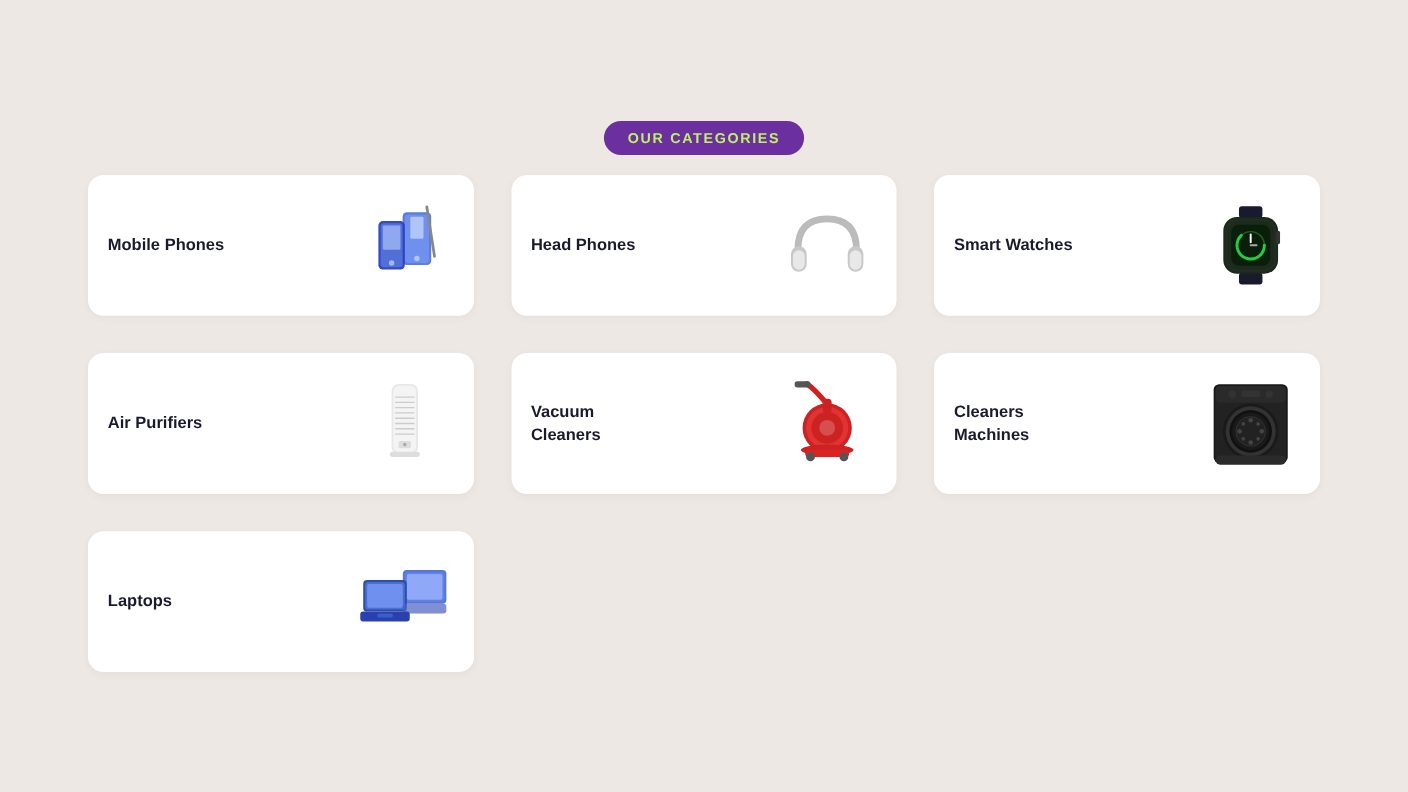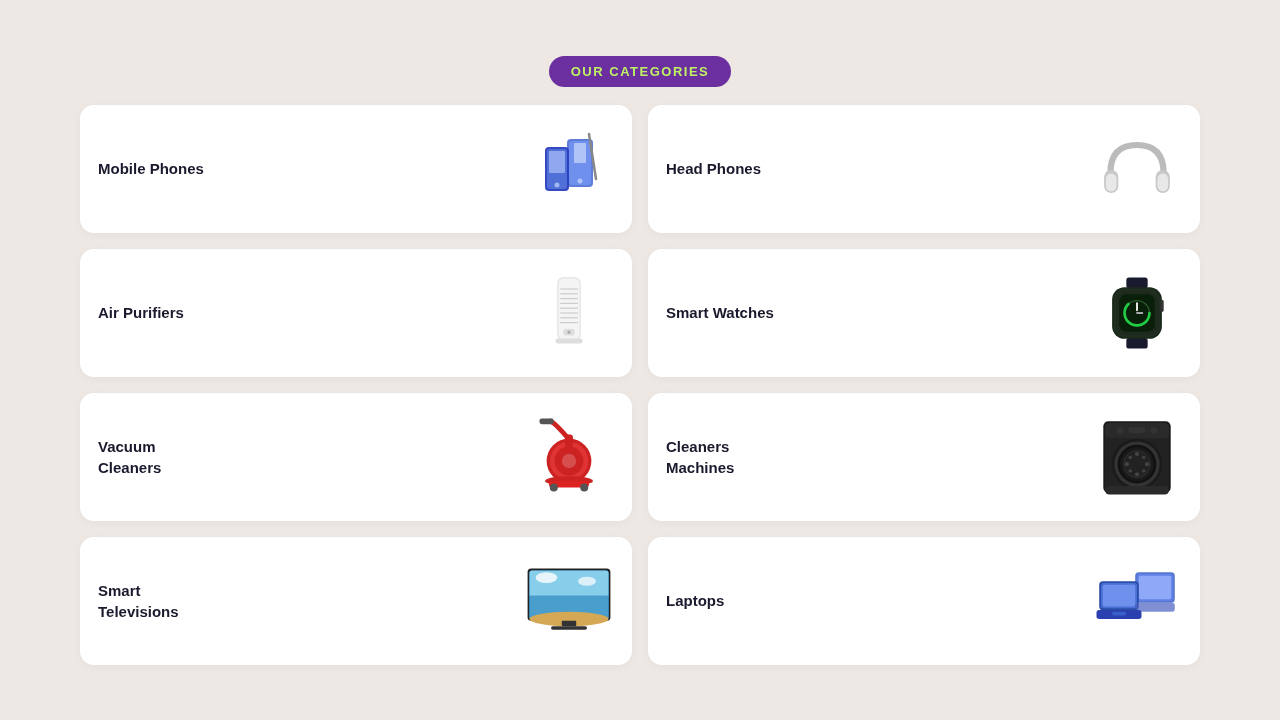--- a/index.html
+++ b/index.html
@@ -41,23 +41,23 @@
     .section-title {
       font-size: 32px;
       font-weight: 800;
       color: #1a1a2e;
       line-height: 1.35;
       margin-bottom: 36px;
     }
 
     .grid {
       display: grid;
-      grid-template-columns: repeat(2, 1fr);
+      grid-template-columns: repeat(3, 1fr);
       grid-template-rows: repeat(2, 1fr);
-      gap: 16px;
+      gap: 34px;
     }
 
     .card {
       background: #fff;
       border-radius: 14px;
       padding: 24px 18px;
       display: flex;
       align-items: center;
       justify-content: space-between;
       cursor: pointer;
@@ -124,20 +124,41 @@
           <svg viewBox="0 0 90 90" xmlns="http://www.w3.org/2000/svg">
         <path d="M15 50 Q15 18 45 18 Q75 18 75 50" stroke="#bbb" stroke-width="7" fill="none" stroke-linecap="round"></path>
         <rect x="8" y="46" width="16" height="26" rx="8" fill="#c8c8c8"></rect>
         <rect x="66" y="46" width="16" height="26" rx="8" fill="#c8c8c8"></rect>
         <rect x="10" y="50" width="12" height="20" rx="6" fill="#e8e8e8"></rect>
         <rect x="68" y="50" width="12" height="20" rx="6" fill="#e8e8e8"></rect>
       </svg>
         </div>
       </div>
       <div class="card">
+        <span class="card-label">Smart Watches</span>
+        <div class="icon-wrap">
+          <svg viewBox="0 0 80 90" xmlns="http://www.w3.org/2000/svg">
+        <rect x="28" y="5" width="24" height="12" rx="3" fill="#1a1a2e"></rect>
+        <rect x="28" y="73" width="24" height="12" rx="3" fill="#1a1a2e"></rect>
+        <rect x="12" y="16" width="56" height="58" rx="14" fill="#1a2a1a"></rect>
+        <rect x="14" y="18" width="52" height="54" rx="13" fill="#222e22"></rect>
+        <rect x="16" y="20" width="48" height="50" rx="12" fill="#1e2a1e"></rect>
+
+        <rect x="20" y="24" width="40" height="42" rx="8" fill="#0a1f0a"></rect>
+
+        <circle cx="40" cy="45" r="14" fill="none" stroke="#2a5a2a" stroke-width="1.5"></circle>
+
+        <circle cx="40" cy="45" r="14" fill="none" stroke="#22cc44" stroke-width="3" stroke-dasharray="55 33" stroke-dashoffset="0" stroke-linecap="round"></circle>
+        <rect x="39" y="33" width="2" height="10" rx="1" fill="#fff"></rect>
+        <rect x="39" y="44" width="8" height="2" rx="1" fill="#aaa"></rect>
+        <rect x="66" y="30" width="4" height="14" rx="2" fill="#333"></rect>
+      </svg>
+        </div>
+      </div>
+      <div class="card">
         <span class="card-label">Air Purifiers</span>
         <div class="icon-wrap">
           <svg viewBox="0 0 70 100" xmlns="http://www.w3.org/2000/svg">
         <rect x="20" y="5" width="30" height="80" rx="8" fill="#e8e8e8"></rect>
         <rect x="22" y="7" width="26" height="76" rx="7" fill="#f4f4f4"></rect>
 
         <line x1="24" y1="20" x2="46" y2="20" stroke="#ccc" stroke-width="1.5"></line>
         <line x1="24" y1="26" x2="46" y2="26" stroke="#ccc" stroke-width="1.5"></line>
         <line x1="24" y1="32" x2="46" y2="32" stroke="#ccc" stroke-width="1.5"></line>
         <line x1="24" y1="38" x2="46" y2="38" stroke="#ccc" stroke-width="1.5"></line>
@@ -145,41 +166,20 @@
         <line x1="24" y1="50" x2="46" y2="50" stroke="#ccc" stroke-width="1.5"></line>
         <line x1="24" y1="56" x2="46" y2="56" stroke="#ccc" stroke-width="1.5"></line>
         <line x1="24" y1="62" x2="46" y2="62" stroke="#ccc" stroke-width="1.5"></line>
         <rect x="28" y="70" width="14" height="8" rx="2" fill="#ddd"></rect>
         <circle cx="35" cy="74" r="2" fill="#aaa"></circle>
         <rect x="18" y="82" width="34" height="6" rx="3" fill="#ddd"></rect>
       </svg>
         </div>
       </div>
       <div class="card">
-        <span class="card-label">Smart Watches</span>
-        <div class="icon-wrap">
-          <svg viewBox="0 0 80 90" xmlns="http://www.w3.org/2000/svg">
-        <rect x="28" y="5" width="24" height="12" rx="3" fill="#1a1a2e"></rect>
-        <rect x="28" y="73" width="24" height="12" rx="3" fill="#1a1a2e"></rect>
-        <rect x="12" y="16" width="56" height="58" rx="14" fill="#1a2a1a"></rect>
-        <rect x="14" y="18" width="52" height="54" rx="13" fill="#222e22"></rect>
-        <rect x="16" y="20" width="48" height="50" rx="12" fill="#1e2a1e"></rect>
-
-        <rect x="20" y="24" width="40" height="42" rx="8" fill="#0a1f0a"></rect>
-
-        <circle cx="40" cy="45" r="14" fill="none" stroke="#2a5a2a" stroke-width="1.5"></circle>
-
-        <circle cx="40" cy="45" r="14" fill="none" stroke="#22cc44" stroke-width="3" stroke-dasharray="55 33" stroke-dashoffset="0" stroke-linecap="round"></circle>
-        <rect x="39" y="33" width="2" height="10" rx="1" fill="#fff"></rect>
-        <rect x="39" y="44" width="8" height="2" rx="1" fill="#aaa"></rect>
-        <rect x="66" y="30" width="4" height="14" rx="2" fill="#333"></rect>
-      </svg>
-        </div>
-      </div>
-      <div class="card">
         <span class="card-label">Vacuum Cleaners</span>
         <div class="icon-wrap">
           <svg viewBox="0 0 90 100" xmlns="http://www.w3.org/2000/svg">
 
         <ellipse cx="45" cy="55" rx="28" ry="28" fill="#cc2222"></ellipse>
         <ellipse cx="45" cy="55" rx="24" ry="24" fill="#e03333"></ellipse>
         <ellipse cx="45" cy="55" rx="18" ry="18" fill="#cc2222"></ellipse>
 
         <rect x="40" y="22" width="10" height="16" rx="4" fill="#cc2222"></rect>
 
@@ -222,43 +222,20 @@
         <circle cx="37" cy="48" r="2" fill="#444"></circle>
         <circle cx="53" cy="48" r="2" fill="#444"></circle>
         <circle cx="37" cy="64" r="2" fill="#444"></circle>
         <circle cx="53" cy="64" r="2" fill="#444"></circle>
 
         <rect x="7" y="82" width="76" height="10" rx="5" fill="#2a2a2a"></rect>
       </svg>
         </div>
       </div>
       <div class="card">
-        <span class="card-label">Smart Televisions</span>
-        <div class="icon-wrap">
-          <svg viewBox="0 0 100 80" xmlns="http://www.w3.org/2000/svg">
-
-        <rect x="4" y="4" width="92" height="58" rx="4" fill="#222"></rect>
-
-        <rect x="6" y="6" width="88" height="54" rx="3" fill="#1a7acc"></rect>
-
-        <rect x="6" y="6" width="88" height="30" rx="3" fill="#87ceeb"></rect>
-
-        <rect x="6" y="34" width="88" height="26" rx="1" fill="#4a9ecb"></rect>
-
-        <ellipse cx="50" cy="60" rx="44" ry="8" fill="#d4a855"></ellipse>
-
-        <ellipse cx="25" cy="14" rx="12" ry="6" fill="#fff" opacity="0.8"></ellipse>
-        <ellipse cx="70" cy="18" rx="10" ry="5" fill="#fff" opacity="0.7"></ellipse>
-
-        <rect x="42" y="62" width="16" height="6" rx="1" fill="#333"></rect>
-        <rect x="30" y="68" width="40" height="4" rx="2" fill="#333"></rect>
-      </svg>
-        </div>
-      </div>
-      <div class="card">
         <span class="card-label">Laptops</span>
         <div class="icon-wrap">
           <svg viewBox="0 0 100 80" xmlns="http://www.w3.org/2000/svg">
 
         <rect x="48" y="8" width="44" height="34" rx="4" fill="#3a5fc8" opacity="0.85"></rect>
         <rect x="50" y="10" width="40" height="30" rx="3" fill="#6080e8"></rect>
         <rect x="52" y="12" width="36" height="26" rx="2" fill="#90a8f8"></rect>
 
         <rect x="8" y="18" width="44" height="32" rx="4" fill="#2a4fa8"></rect>
         <rect x="10" y="20" width="40" height="28" rx="3" fill="#4a6fd4"></rect>

